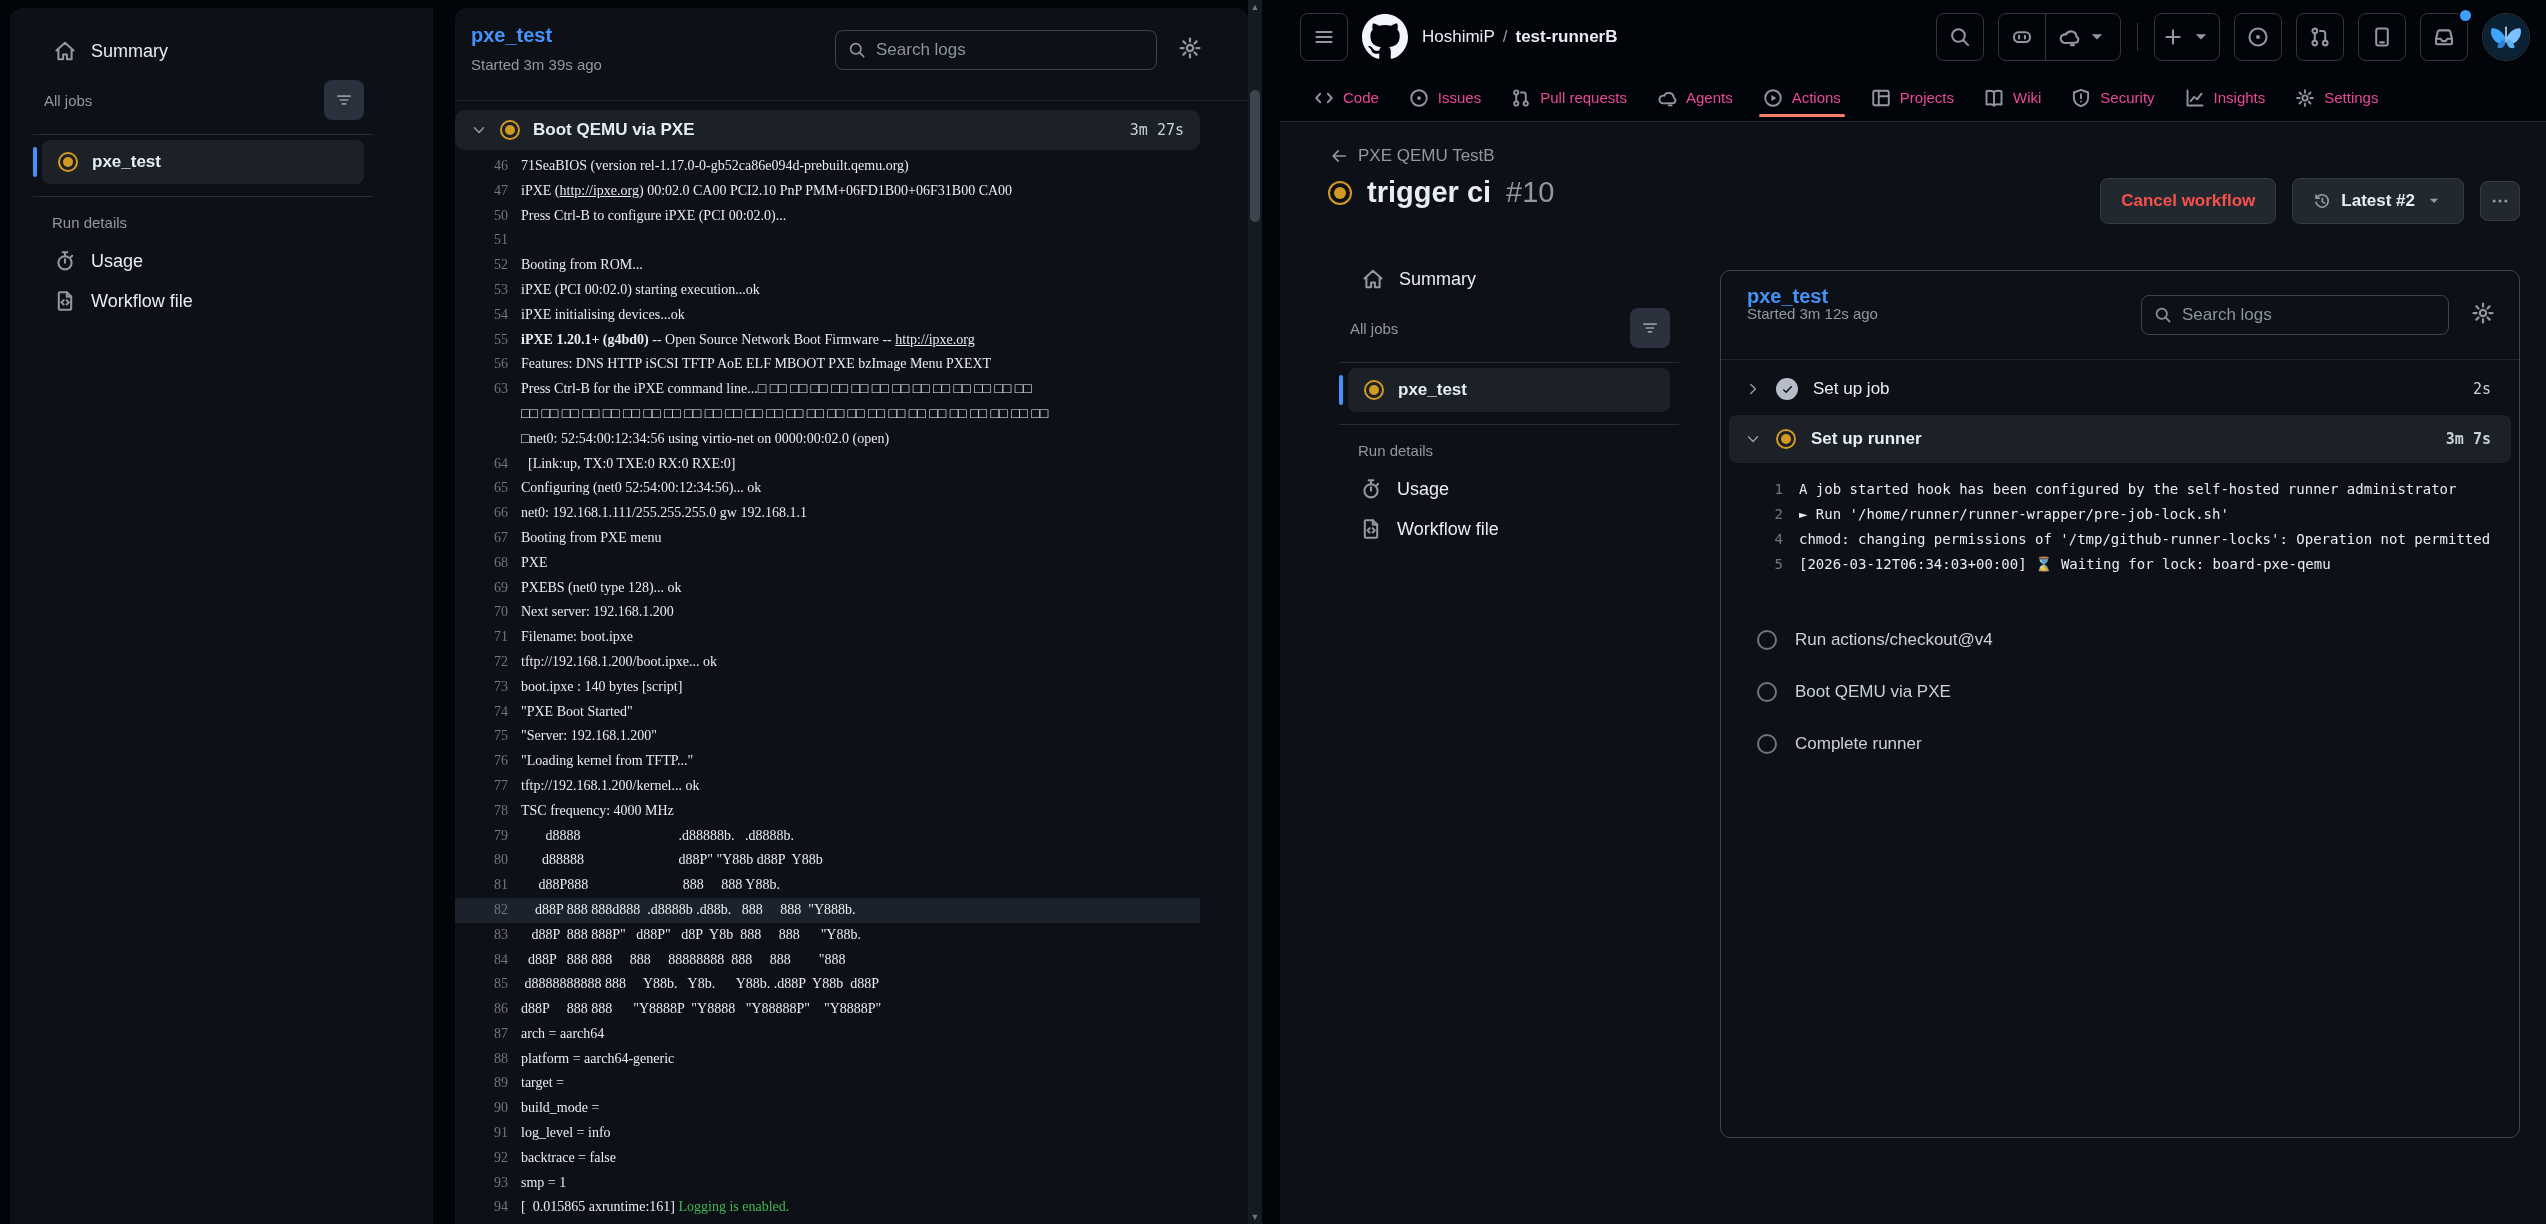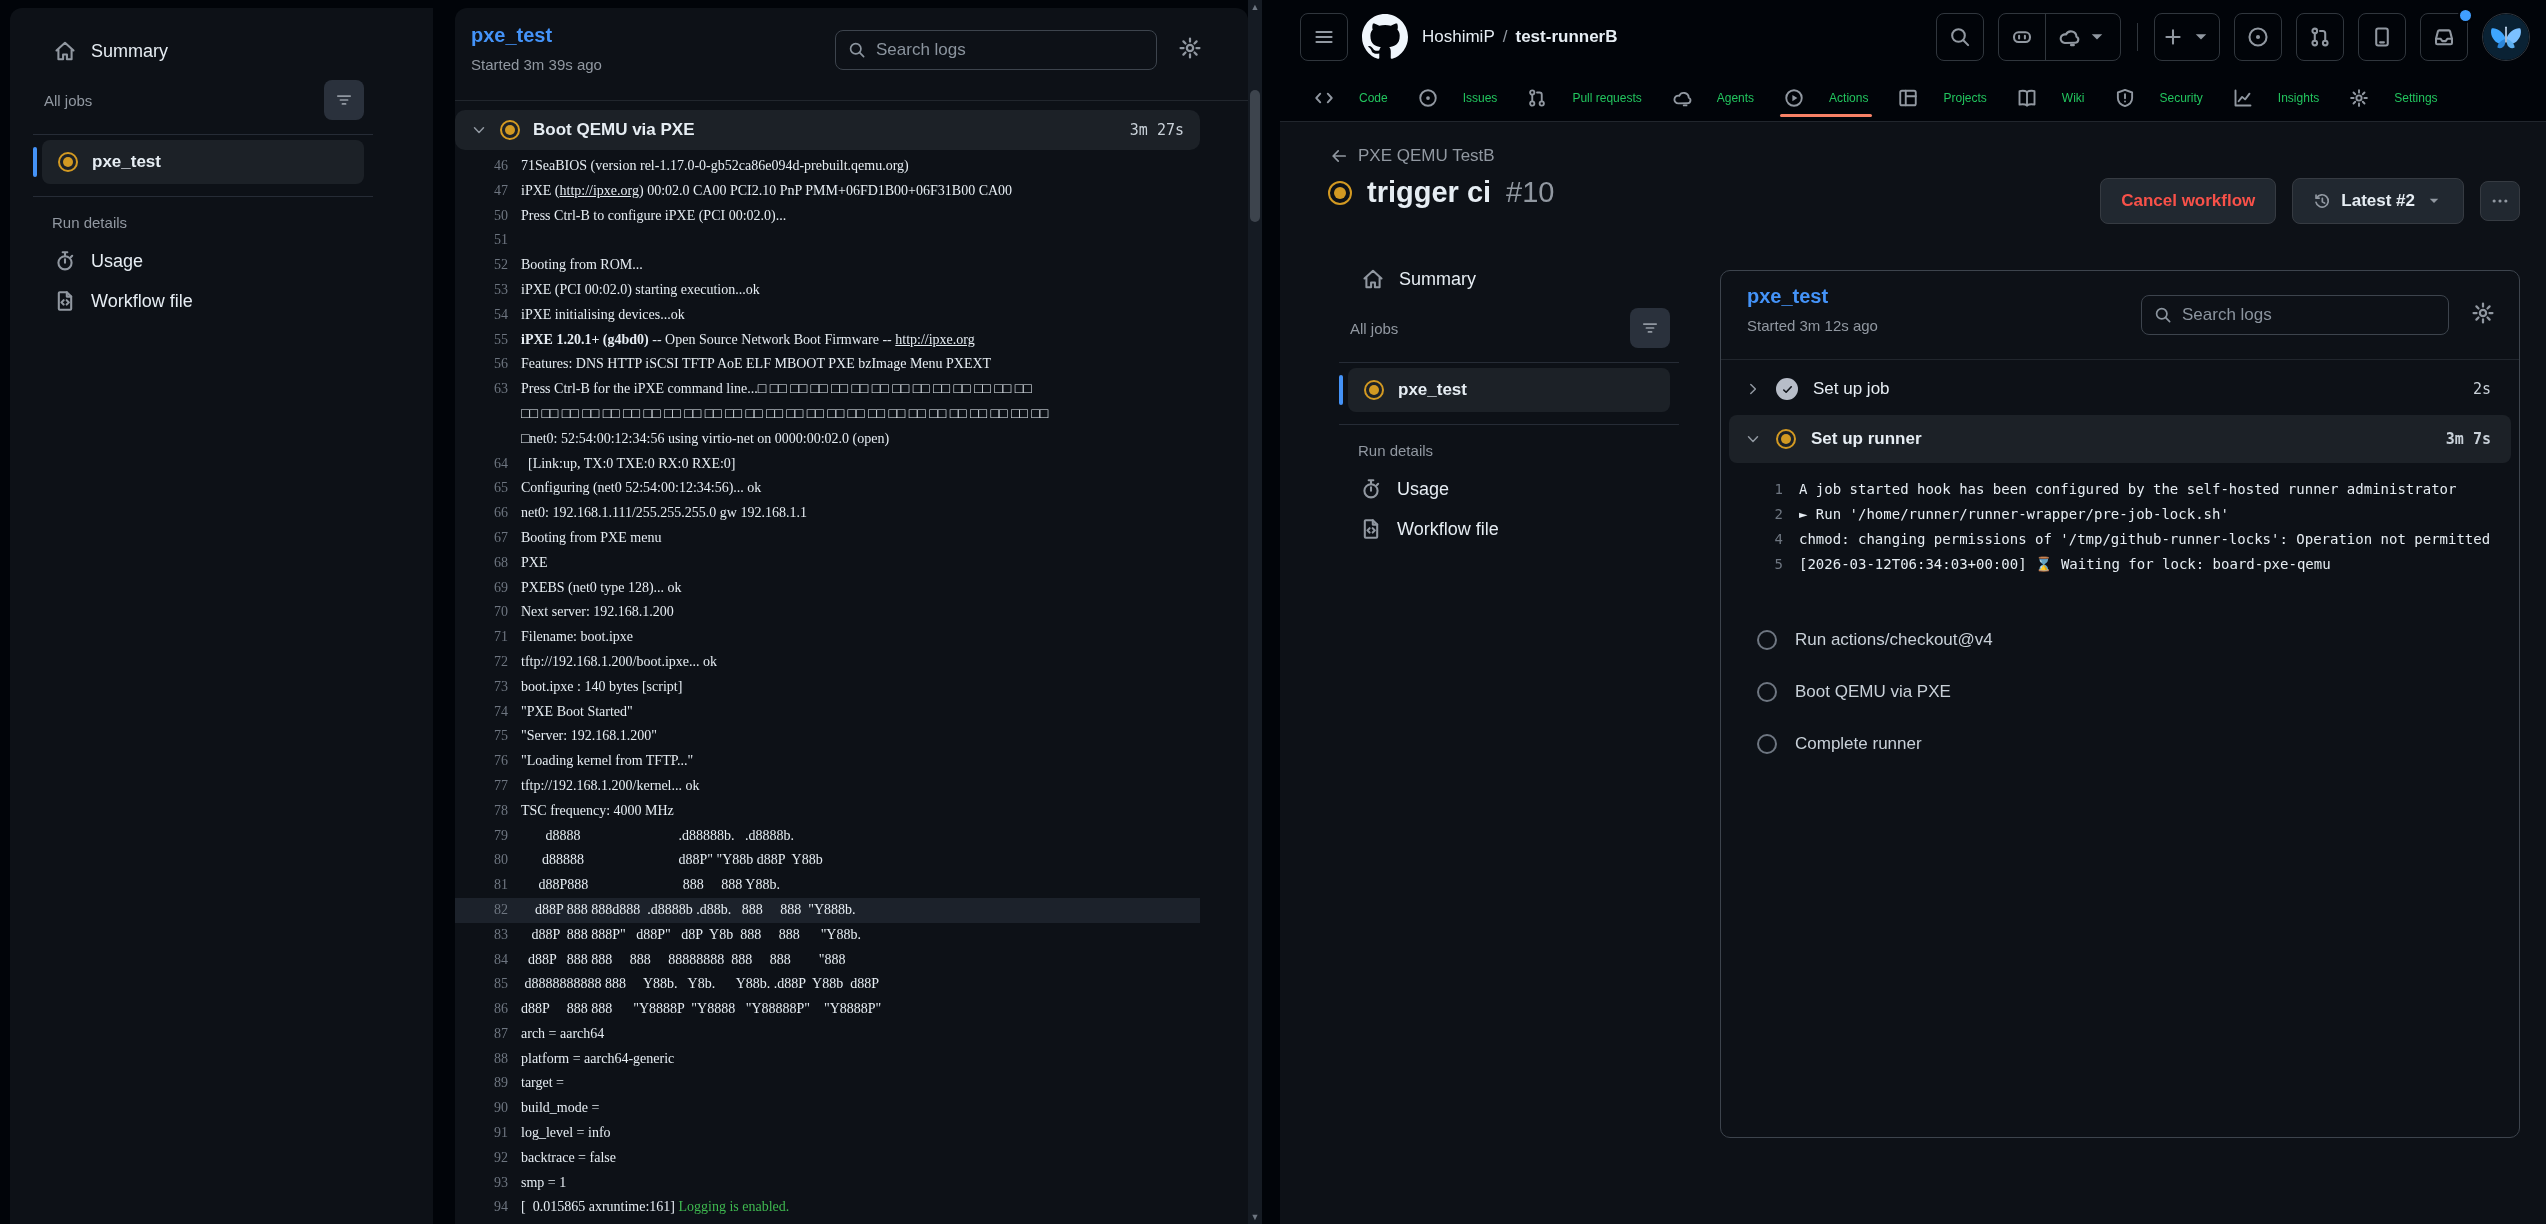--- a/index.html
+++ b/index.html
@@ -66,21 +66,21 @@
 .cp-half+.cp-half{border-left:1px solid #30363d}
 .cp-half .ico{width:22px;height:22px}
 .caret{width:12px;height:12px}
 .vdiv{width:1px;height:28px;background:#30363d;margin:0 2px;flex:none}
 .inbox-wrap{position:relative;flex:none}
 .bluedot{position:absolute;top:-5px;right:-5px;width:15px;height:15px;border-radius:50%;background:#409eff;border:2px solid #010409;box-sizing:border-box}
 .avatar{width:46px;height:46px;border-radius:50%;overflow:hidden;flex:none;border:1px solid #30363d}
 .avatar svg{display:block}
 
 .ghtabs{position:absolute;left:0;top:74px;right:0;height:48px;background:#010409;border-bottom:1px solid #21262d;display:flex;align-items:center;gap:10px;padding:0 24px;box-sizing:border-box}
-.tab{display:flex;align-items:center;gap:25px;padding:0 10px;height:100%;position:relative;font-size:12px;color:#22c55e;white-space:nowrap}
+.tab{display:flex;align-items:center;gap:9px;padding:0 10px;height:100%;position:relative;font-size:15px;color:#ec4899;white-space:nowrap}
 .tab .ico{width:20px;height:20px;color:#9198a1}
 .tab.active{font-weight:400}
 .tab.active::after{content:"";position:absolute;left:6px;right:6px;bottom:4px;height:3px;border-radius:3px;background:#f78166}
 
 .content{position:absolute;left:0;top:122px;right:0;bottom:0;background:#0d1117}
 .crumb{position:absolute;left:50px;top:24px;display:flex;gap:10px;align-items:center;color:#9198a1;font-size:17px}
 .crumb .ico{width:18px;height:18px}
 .runtitle{position:absolute;left:48px;top:54px;display:flex;gap:15px;align-items:center}
 .runtitle .t{font-size:29px;font-weight:700}
 .runtitle .num{font-size:29px;color:#9198a1}
@@ -490,21 +490,21 @@
                 <path d="M9.3 1.6v3.2h3.2M7 7.4 5.4 9 7 10.6M9.2 7.4 10.8 9 9.2 10.6"></path>
               </svg>
             </span>
           <span>Workflow file</span>
         </div>
       </div>
 
       <div class="card">
         <div class="card-head">
           <div class="lp-title" style="left:26px;top:14px">pxe_test</div>
-          <div class="lp-started" style="left:26px;top:46px">Started 3m 12s ago</div>
+          <div class="lp-started" style="left:26px;top:34px">Started 3m 12s ago</div>
           <div class="searchbox" style="left:420px;top:24px;width:308px">
             <span class="ico">
                 <svg viewBox="0 0 16 16" fill="none" stroke="currentColor" stroke-width="1.5" stroke-linecap="round" stroke-linejoin="round">
                   <circle cx="6.9" cy="6.9" r="4.6"></circle>
                   <path d="m10.4 10.4 3.5 3.5"></path>
                 </svg>
               </span>
             <span>Search logs</span>
           </div>
           <span class="ico gearbtn" style="right:24px;top:30px">

